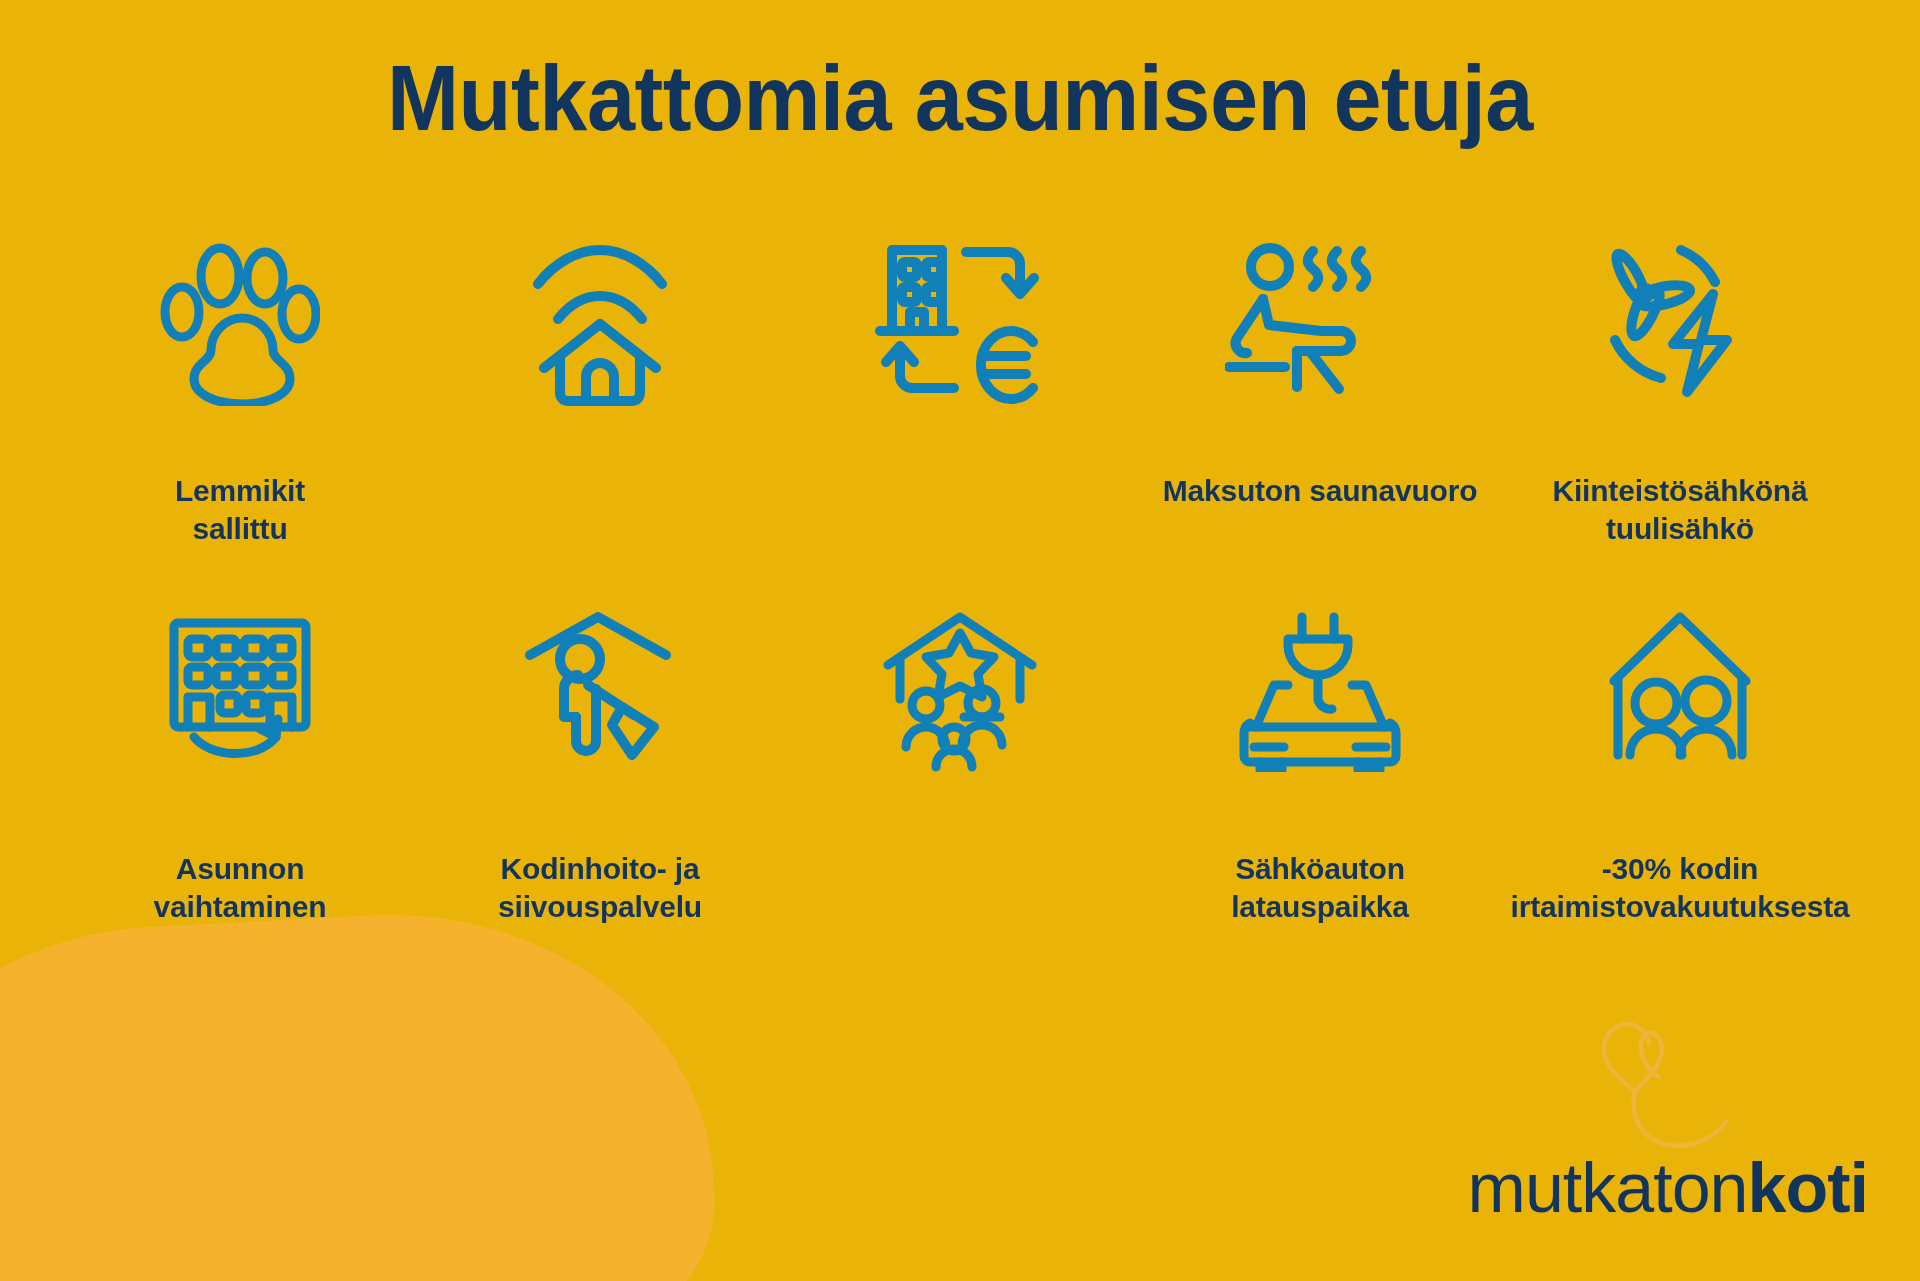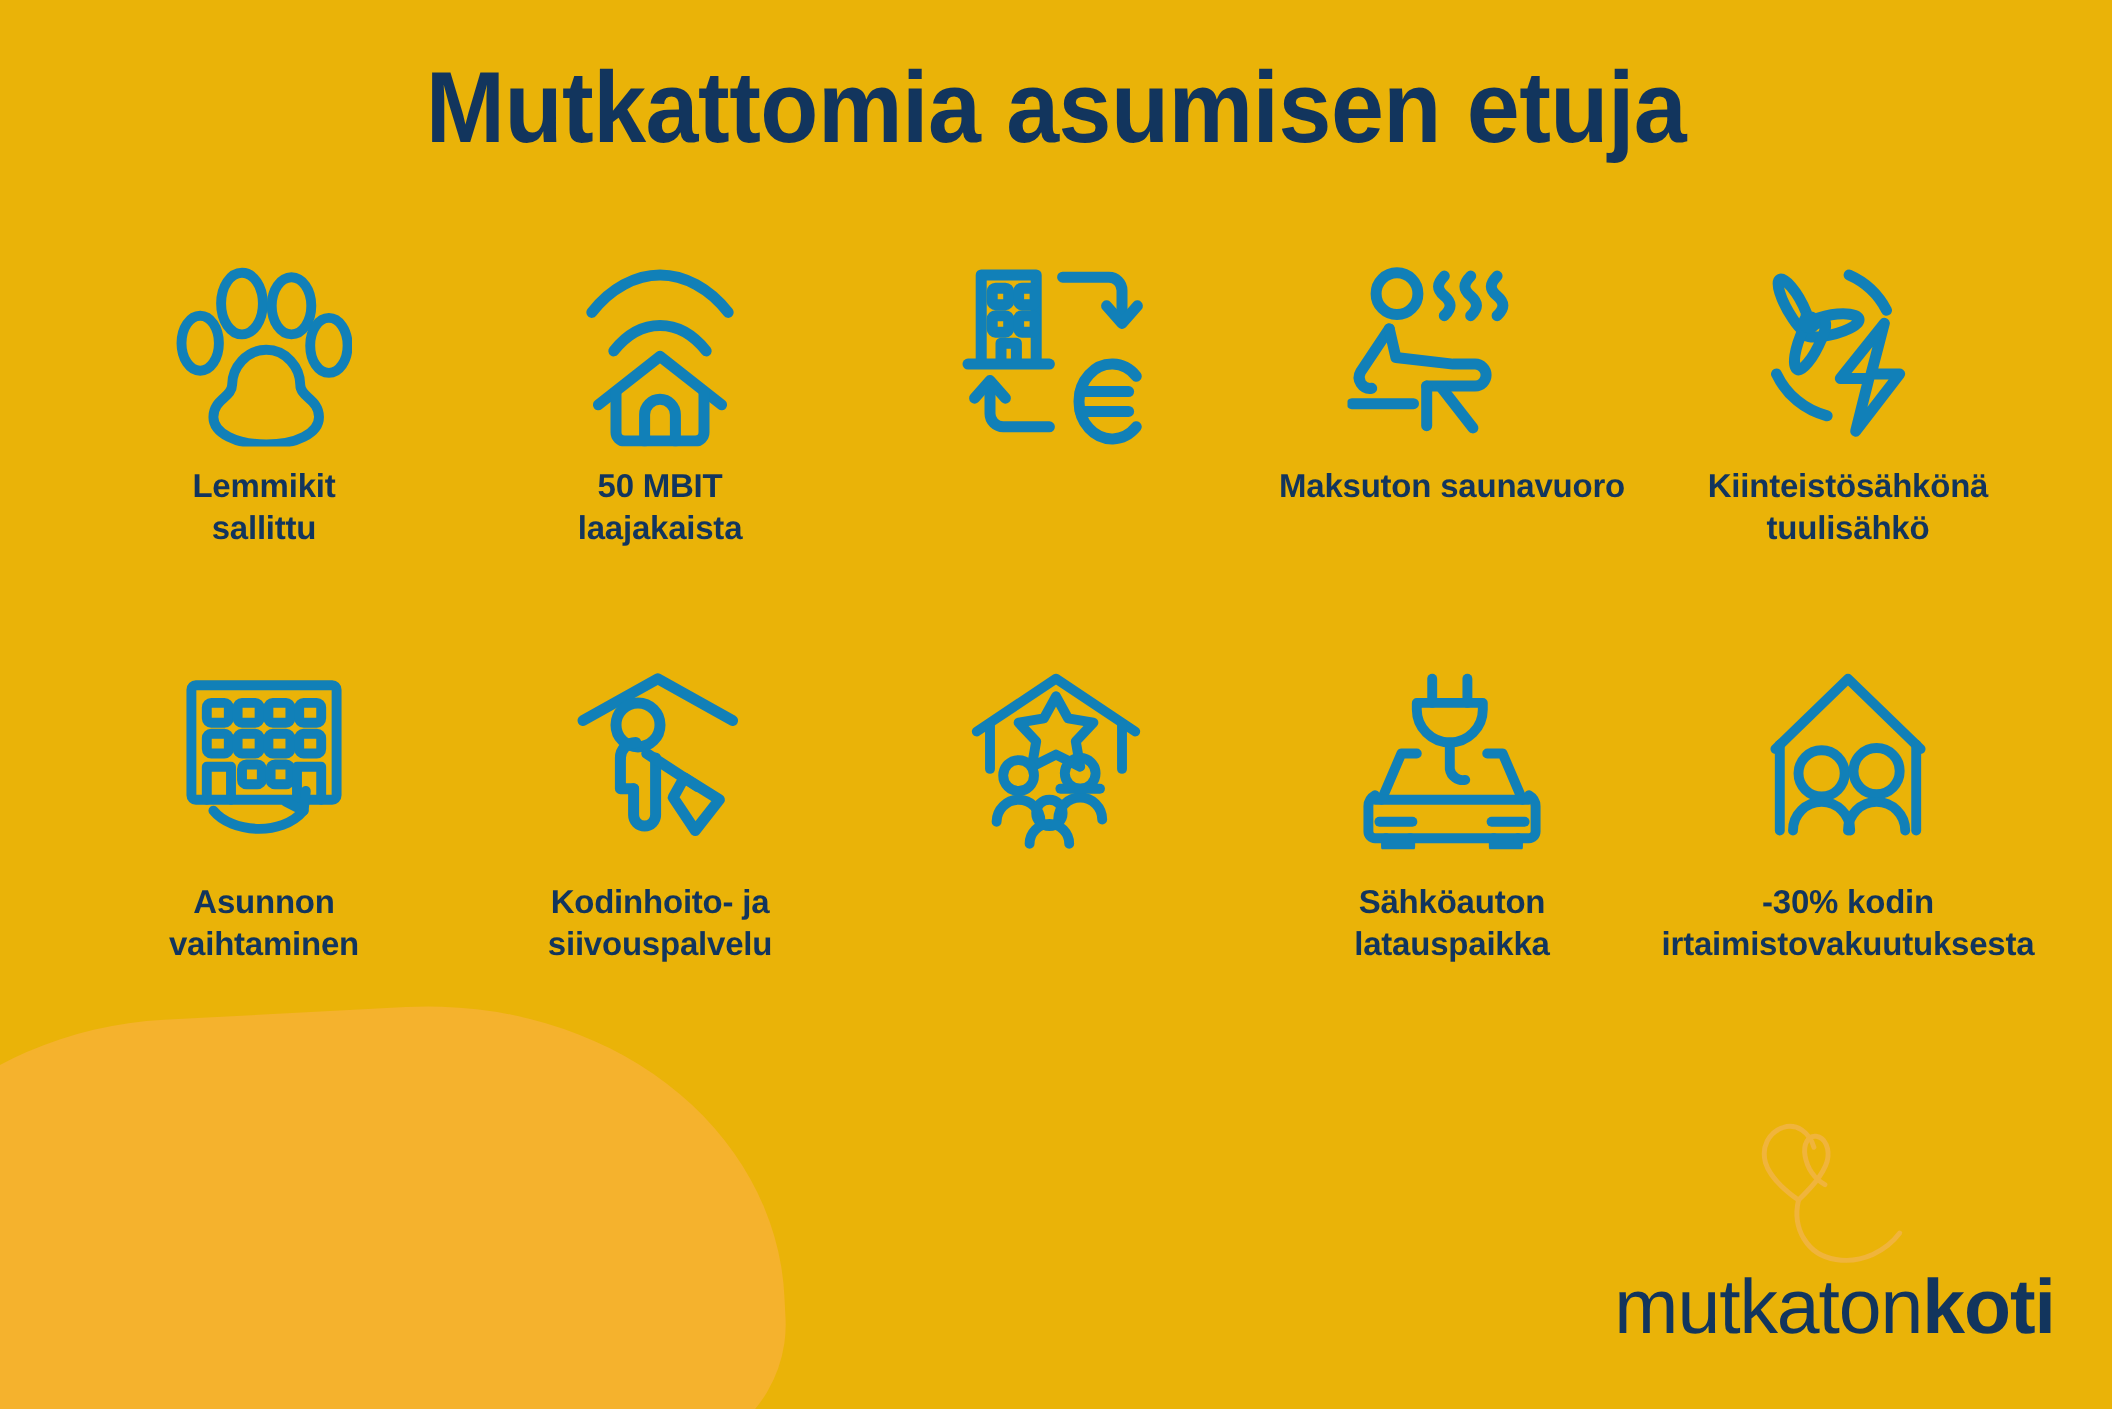--- a/index.html
+++ b/index.html
@@ -49,20 +49,21 @@
     justify-content: space-between;
   }
   #row1 { top: 232px; }
   #row2 { top: 600px; }
 
   .cell {
     width: 360px;
     display: flex;
     flex-direction: column;
     align-items: center;
+    gap: 48px;
   }
 
   .icon-wrap {
     height: 178px;
     display: flex;
     align-items: center;
     justify-content: center;
   }
   .icon-wrap svg { display: block; }
 
@@ -139,22 +140,20 @@
     <div class="cell">
       <div class="icon-wrap">
         <svg width="160" height="170" viewBox="0 0 160 170" fill="none" stroke="#1180b8" stroke-width="10" stroke-linecap="round" stroke-linejoin="round">
           <path d="M18 48c17-22 40-34 62-34s45 12 62 34"></path>
           <path d="M38 83c12-15 27-23 42-23s30 8 42 23"></path>
           <path d="M24 132 L80 88 L136 132"></path>
           <path d="M40 120v37a8 8 0 0 0 8 8h64a8 8 0 0 0 8-8v-37"></path>
           <path d="M66 165v-24a14 14 0 0 1 28 0v24"></path>
         </svg>
       </div>
-      <div class="cell-label">50 MBIT
-laajakaista</div>
     </div>
 
     <div class="cell">
       <div class="icon-wrap">
         <svg width="180" height="170" viewBox="0 0 180 170" fill="none" stroke="#1180b8" stroke-width="10" stroke-linecap="round" stroke-linejoin="round">
 
           <path d="M22 94V14h50v80"></path>
           <rect x="32" y="26" width="15" height="15" rx="3"></rect>
           <rect x="56" y="26" width="15" height="15" rx="3"></rect>
           <rect x="32" y="51" width="15" height="15" rx="3"></rect>

